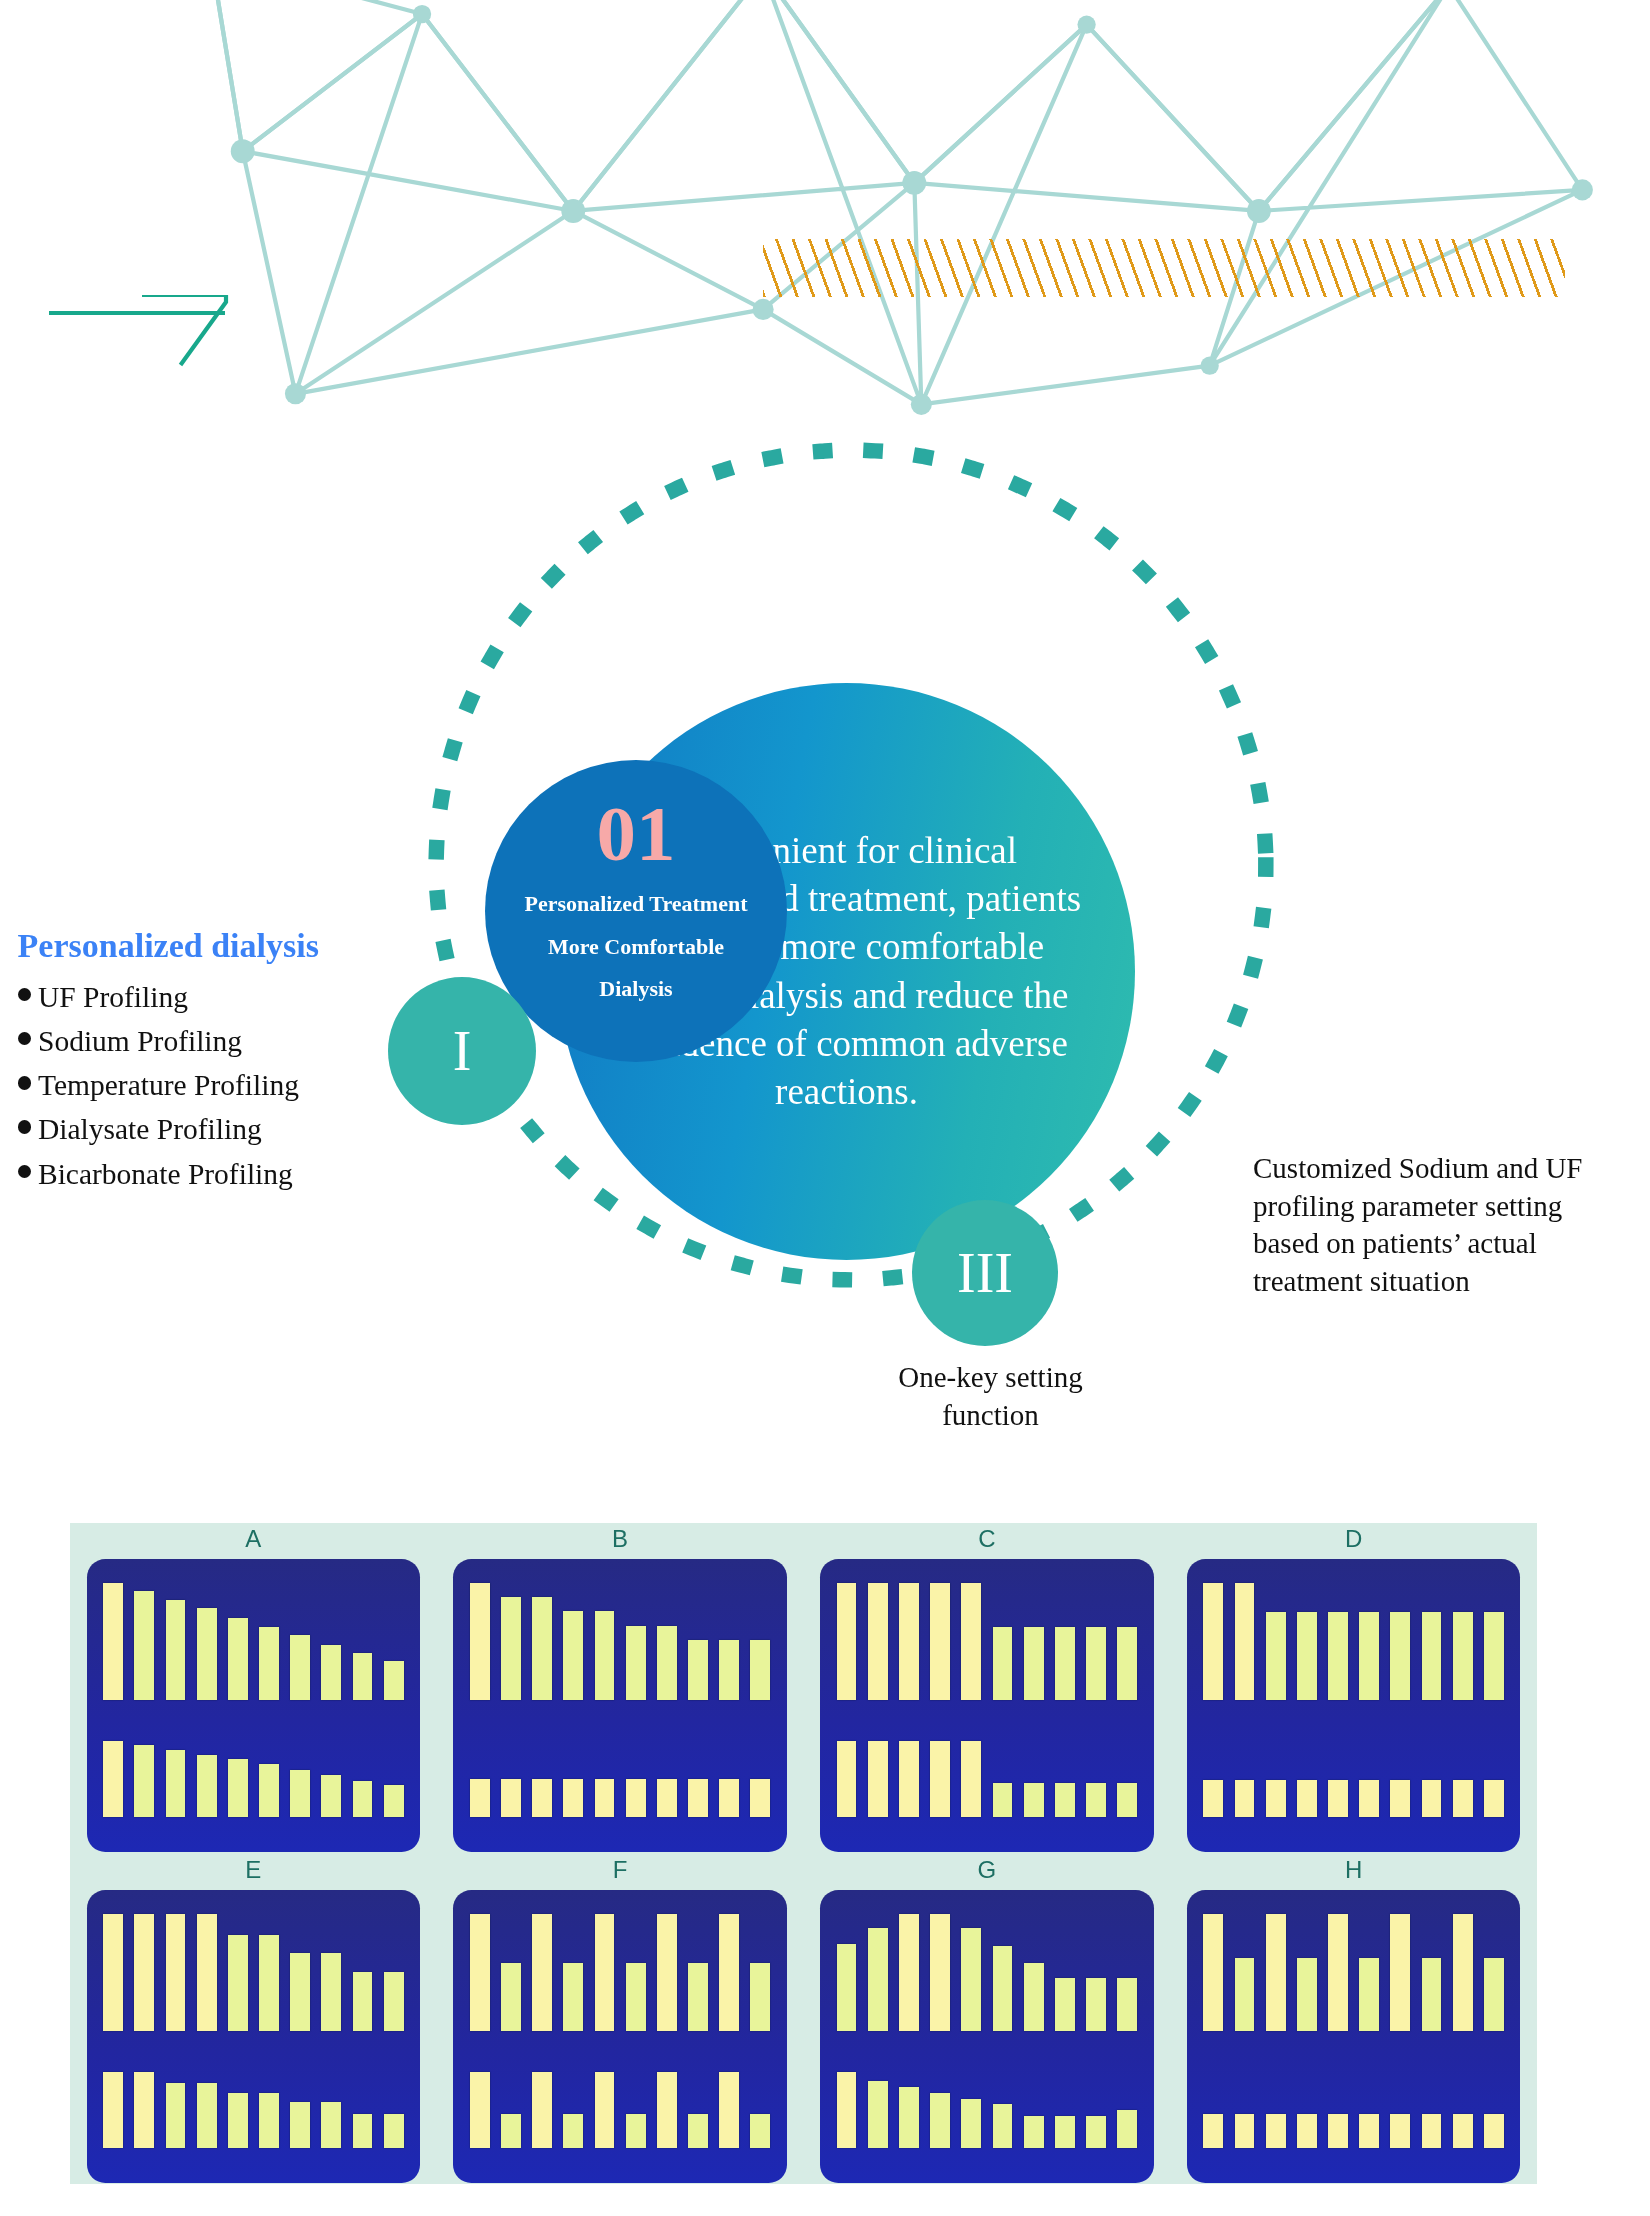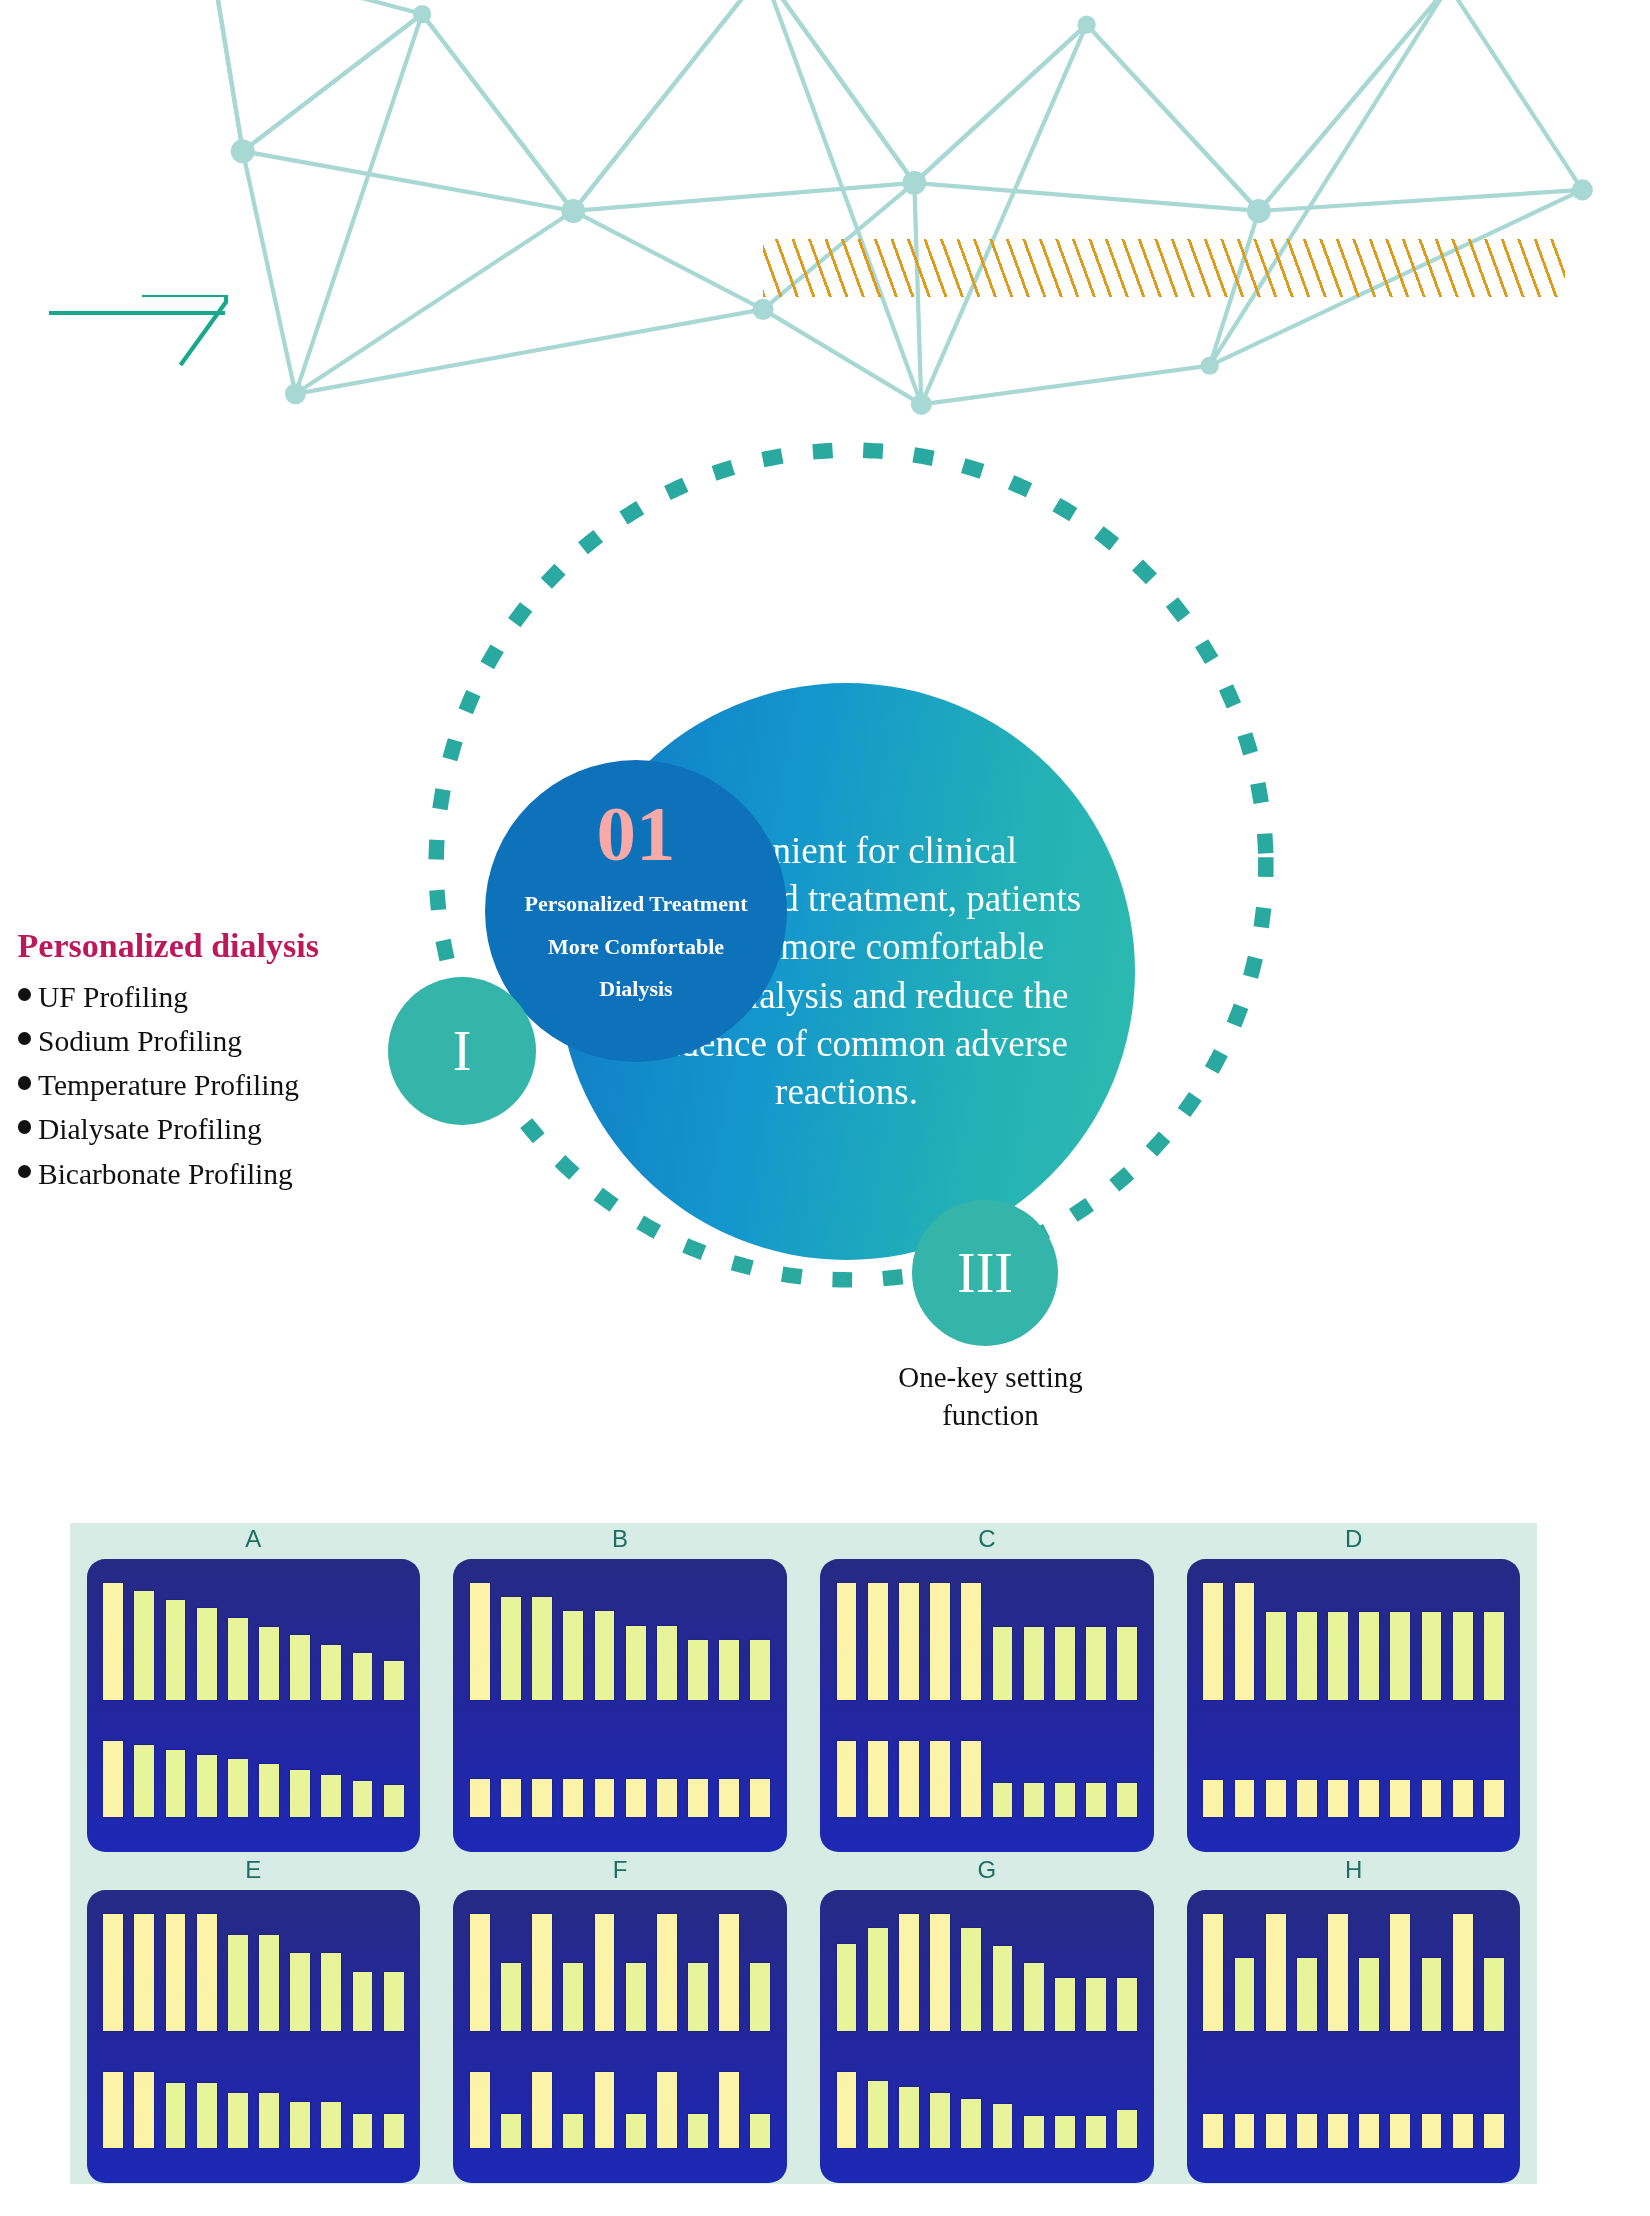--- a/index.html
+++ b/index.html
@@ -67,21 +67,21 @@
   .rc-III{left:912px;top:834px;width:146px;height:146px;font-size:56px;}
   .rc-IV {left:1176px;top:619px;width:146px;height:146px;font-size:56px;}
 
   .cap{position:absolute;font-size:29px;line-height:1.30;color:#111111;}
   .cap-II{left:464px;top:969px;width:281px;text-align:center;}
   .cap-III{left:878px;top:993px;width:225px;text-align:center;}
   .cap-IV{left:1253px;top:784px;width:331px;text-align:left;}
 
   
   .left-list{position:absolute;left:17.6px;top:927px;width:366px;}
-  .left-title{color:#be185d;font-size:34px;font-weight:bold;margin-bottom:15.5px;}
+  .left-title{color:#3b82f6;font-size:34px;font-weight:bold;margin-bottom:15.5px;}
   .li{display:flex;align-items:baseline;font-size:29.5px;color:#111;margin-bottom:11.3px;}
   .li .dot{width:13.4px;height:13.4px;border-radius:50%;background:#111;margin-right:7px;flex:0 0 auto;
            position:relative;top:-5.6px;}
 
   
   .photo{position:absolute;left:70px;top:1523px;width:1467px;height:661px;background:#d7ece5;}
   .prow{display:flex;height:331px;}
   .pcell{flex:1;display:flex;flex-direction:column;align-items:center;}
   .plabel{font-family:"Liberation Sans",sans-serif;font-size:24px;color:#1d6f63;line-height:1;padding-top:4.2px;height:32px;}
   .panel{
@@ -151,20 +151,21 @@
       <div class="badge-num">01</div>
       <div class="badge-line">Personalized Treatment</div>
       <div class="badge-line">More Comfortable</div>
       <div class="badge-line">Dialysis</div>
     </div>
 
     <div class="rc rc-I">I</div>
     <div class="rc rc-III">III</div>
 
     <div class="cap cap-III">One-key setting function</div>
+    <div class="cap cap-IV">Customized Sodium and UF profiling parameter setting based on patients’ actual treatment situation</div>
   </div>
 
   <div class="left-list">
     <div class="left-title">Personalized dialysis</div>
     <div id="left-items">
         <div class="li">
           <span class="dot"></span>
           <span>UF Profiling</span>
         </div>
         <div class="li">

